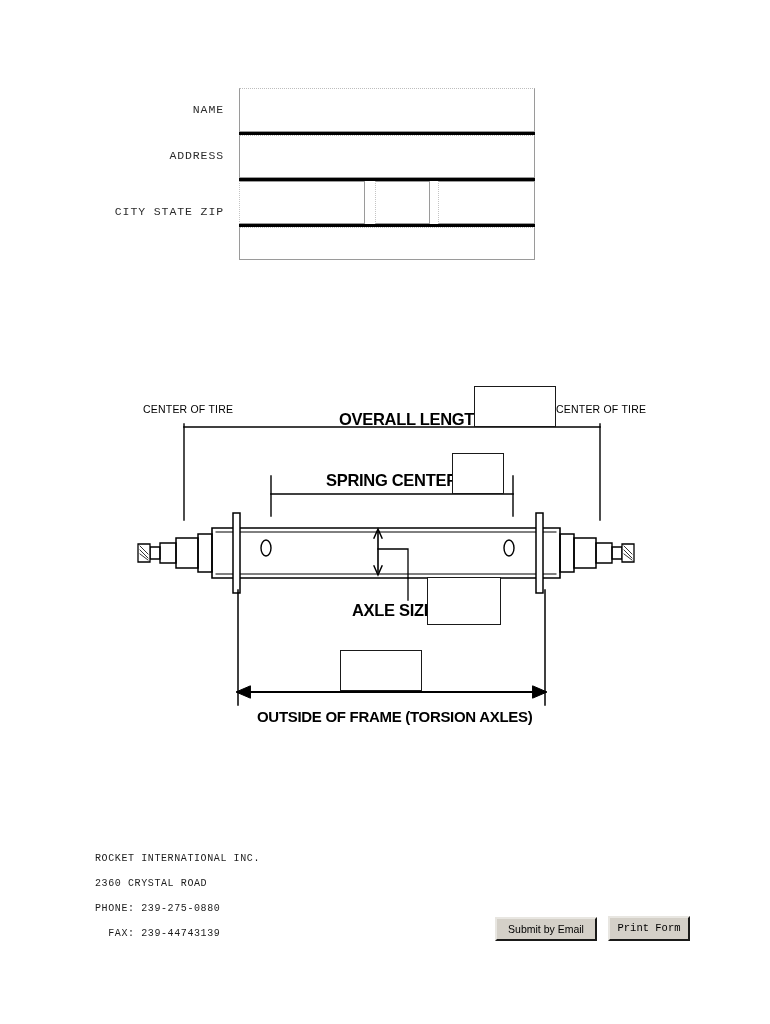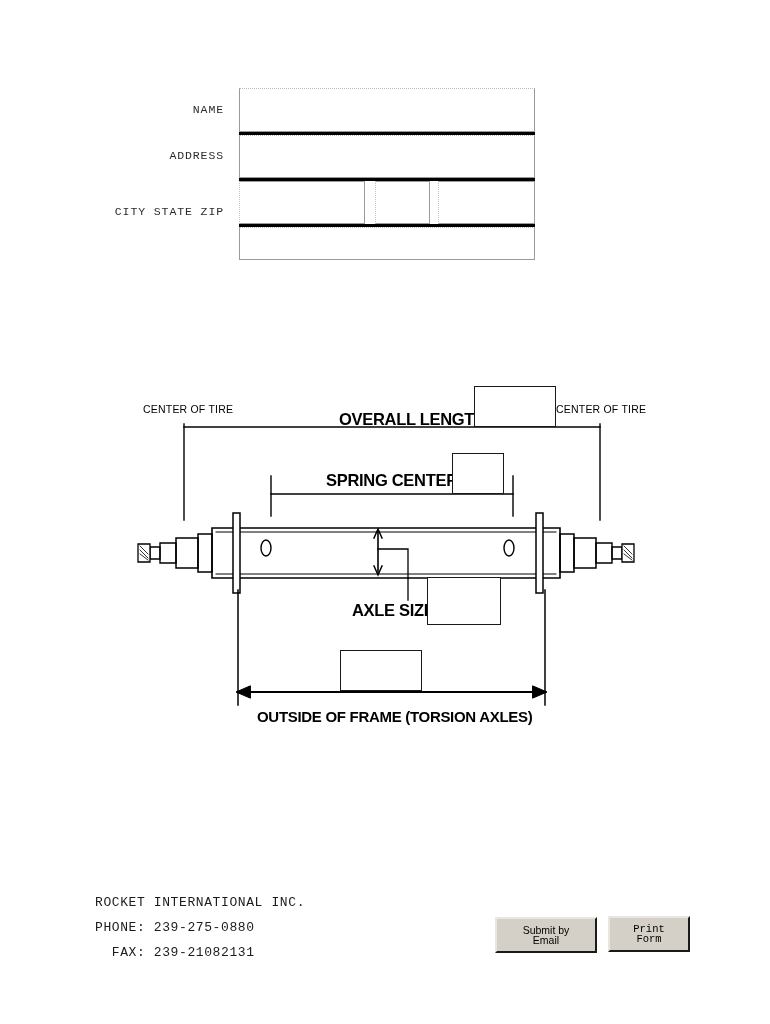--- a/index.html
+++ b/index.html
@@ -127,23 +127,23 @@
   }
   .box-overall { left: 474px; top: 386px; width: 82px;  height: 41px; }
   .box-spring  { left: 452px; top: 453px; width: 52px;  height: 41px; }
   .box-axle    { left: 427px; top: 577px; width: 74px;  height: 48px; }
   .box-outside { left: 340px; top: 650px; width: 82px;  height: 41px; }
 
   
   .footer {
     position: absolute;
     left: 95px;
-    top: 890px;
+    top: 846px;
     font-family: "Liberation Mono", "DejaVu Sans Mono", monospace;
-    font-size: 13px;
+    font-size: 10px;
     line-height: 25px;
     letter-spacing: 0.6px;
     color: #1c1c1c;
   }
   .footer div { white-space: pre; }
 
   
   .btn {
     position: absolute;
     box-sizing: border-box;
@@ -153,21 +153,21 @@
     border-bottom-color: #6f6d68;
     font-family: "Liberation Sans", sans-serif;
     font-size: 10.5px;
     color: #000000;
     text-align: center;
     line-height: 1;
     display: flex;
     align-items: center;
     justify-content: center;
     cursor: pointer;
-    padding: 16px;
+    padding: 0;
   }
   .btn-submit { left: 495px; top: 917px; width: 102px; height: 24px; }
   .btn-print  { left: 608px; top: 916px; width: 82px;  height: 25px; font-family: Liberation Mono, monospace; }
 </style>
 </head>
 <body>
 
 <div class="page">
 
   <div class="form-label lbl-name">NAME</div>
@@ -256,20 +256,21 @@
     <div class="dlabel big-label lbl-outside">OUTSIDE OF FRAME (TORSION AXLES)</div>
 
     <div class="dbox box-overall"></div>
     <div class="dbox box-spring"></div>
     <div class="dbox box-axle"></div>
     <div class="dbox box-outside"></div>
   </div>
 
   <div class="footer">
     <div>ROCKET INTERNATIONAL INC.</div>
+    <div>2360 CRYSTAL ROAD</div>
     <div>PHONE: 239-275-0880</div>
-    <div>  FAX: 239-21082131</div>
+    <div>  FAX: 239-44743139</div>
   </div>
 
   <button class="btn btn-submit">Submit by Email</button>
   <button class="btn btn-print">Print Form</button>
 
 </div>
 
 </body></html>

